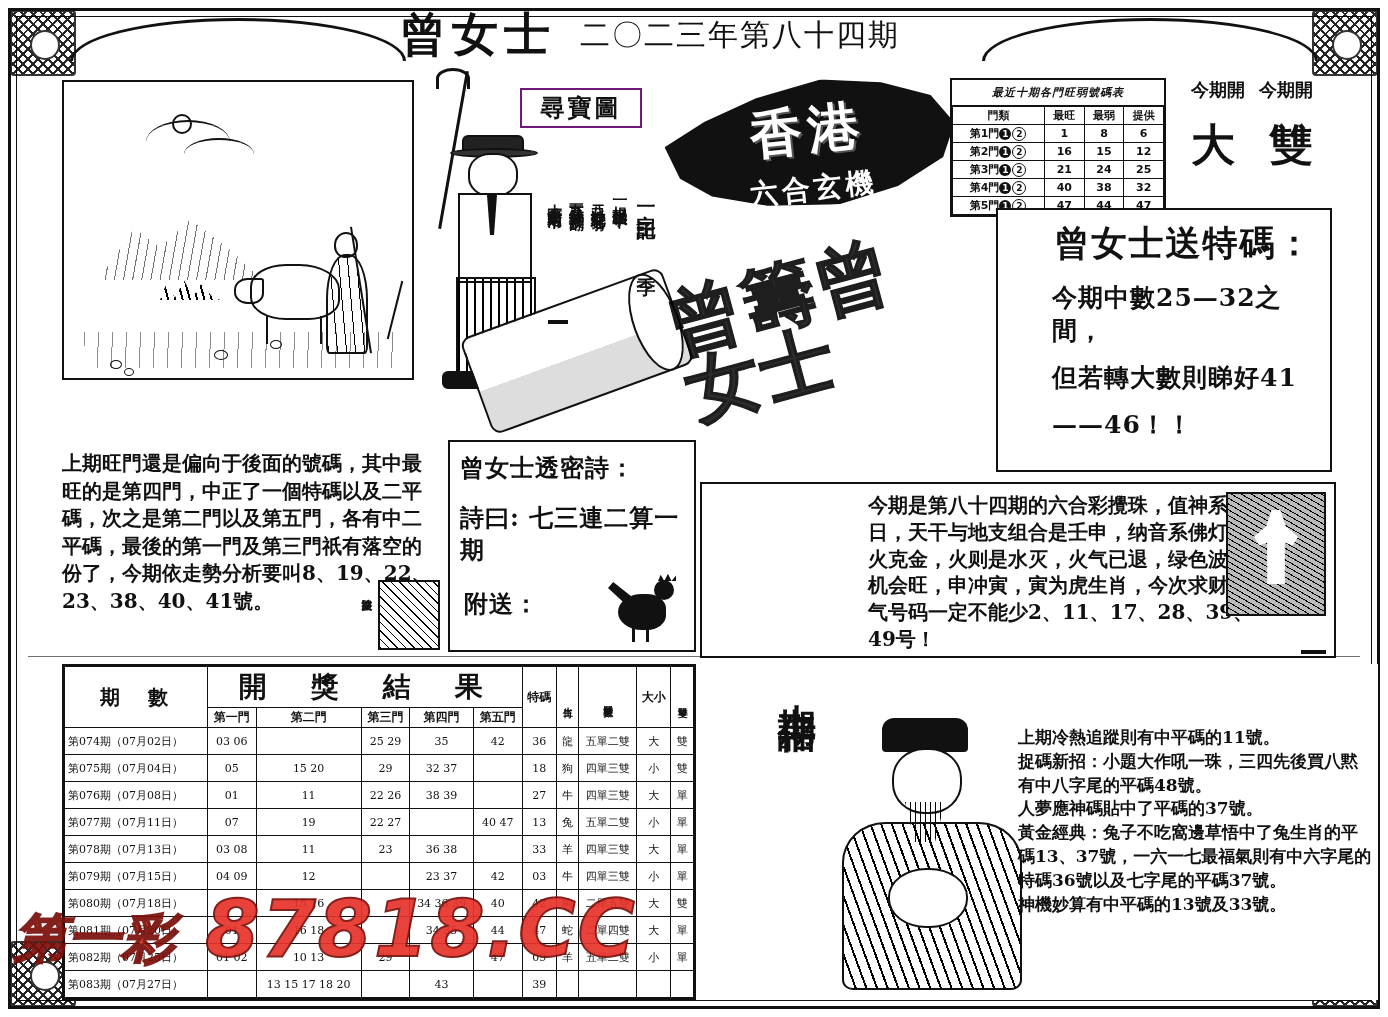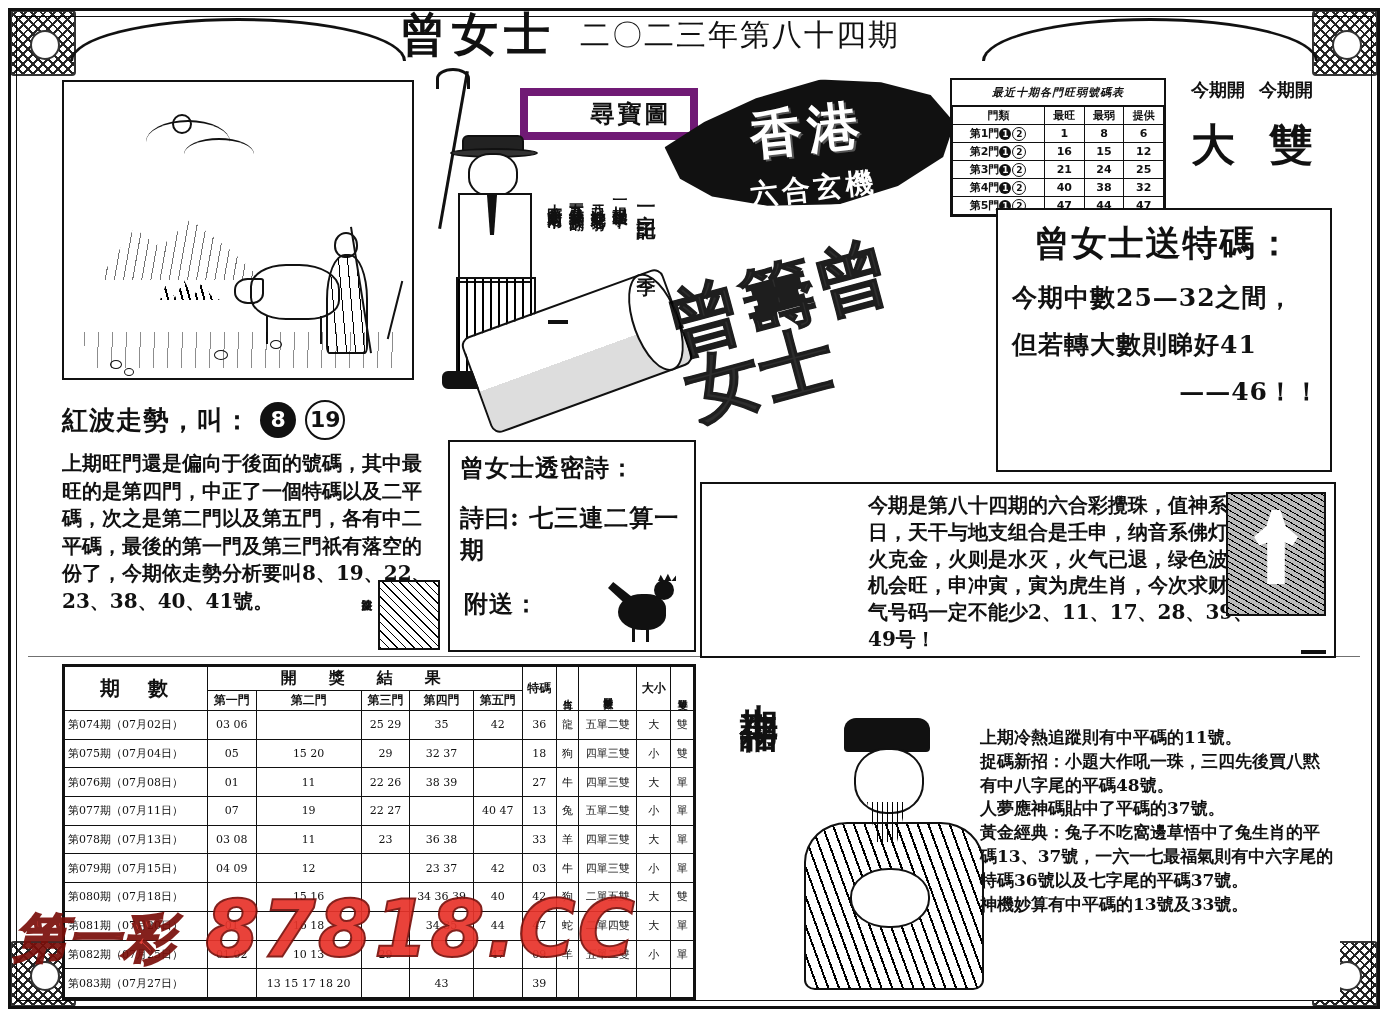--- a/index.html
+++ b/index.html
@@ -114,22 +114,22 @@
     position:absolute;left:20px;top:250px;width:310px;height:36px;
     background:repeating-linear-gradient(92deg,#000 0 1px,transparent 1px 14px);
     opacity:.45;
   }
   .pebble{position:absolute;border:1px solid #111;border-radius:50%;}
   .rod{position:absolute;left:330px;top:198px;width:2px;height:60px;background:#111;transform:rotate(14deg);}
 
   
   #treasure-tag{
     position:absolute;left:520px;top:88px;width:118px;height:36px;
-    border:8px solid #701a75;display:flex;align-items:center;justify-content:center;
-    font-family:Liberation Mono, monospace;font-weight:bold;font-size:24px;letter-spacing:3px;padding-left:44px;
+    border:2px solid #701a75;display:flex;align-items:center;justify-content:center;
+    font-family:Liberation Mono, monospace;font-weight:bold;font-size:24px;letter-spacing:3px;
   }
 
   
   #cartoon{position:absolute;left:440px;top:135px;width:130px;height:290px;}
   #cartoon .hat{position:absolute;left:22px;top:0;width:58px;height:14px;border:2px solid #111;border-radius:6px 6px 2px 2px;background:#222;}
   #cartoon .brim{position:absolute;left:10px;top:13px;width:84px;height:6px;border:2px solid #111;border-radius:50%;background:#333;}
   #cartoon .face{position:absolute;left:28px;top:18px;width:46px;height:40px;border:2px solid #111;border-radius:44%;background:#fff;}
   #cartoon .body{position:absolute;left:18px;top:58px;width:70px;height:86px;border:2px solid #111;background:#fff;}
   #cartoon .tie{position:absolute;left:47px;top:60px;width:10px;height:40px;background:#111;clip-path:polygon(0 0,100% 0,70% 100%,30% 100%);}
   #cartoon .legs{position:absolute;left:16px;top:142px;width:76px;height:96px;border:2px solid #111;background:repeating-linear-gradient(90deg,#000 0 2px,transparent 2px 8px);}
@@ -213,30 +213,30 @@
   }
   .ball-mini.hollow{background:#fff;color:#111;border:1px solid #111;}
 
   
   #today-open{left:1172px;top:78px;width:160px;height:120px;border:none;}
   #today-open .row1{display:flex;gap:14px;font-weight:bold;font-size:18px;justify-content:center;}
   #today-open .row2{display:flex;gap:34px;justify-content:center;margin-top:14px;
     font-family:"DejaVu Serif","Liberation Serif",serif;font-weight:bold;font-size:44px;}
 
   
-  #special-box{left:996px;top:208px;width:336px;height:264px;}
+  #special-box{left:996px;top:208px;width:336px;height:264px;padding-left:40px;}
   #special-box .hd{
     font-family:"DejaVu Serif","Liberation Serif",serif;
     font-weight:bold;font-size:35px;letter-spacing:2px;text-align:center;margin-top:10px;
   }
   #special-box .ln{
     font-family:"DejaVu Serif","Liberation Serif",serif;
     font-weight:bold;font-size:25px;letter-spacing:1px;margin:14px 10px 0 14px;
   }
-  #special-box .ln.c{text-align:right;}
+  #special-box .ln.c{text-align:left;}
 
   
   #red-line{left:62px;top:400px;width:372px;height:50px;border:none;}
   #red-line .t{
     display:inline-block;font-family:"DejaVu Serif","Liberation Serif",serif;
     font-weight:bold;font-size:26px;letter-spacing:1px;vertical-align:middle;
   }
   .ball-big{
     display:inline-block;width:36px;height:36px;line-height:36px;border-radius:50%;
     background:#111;color:#fff;text-align:center;font-weight:bold;font-size:22px;
@@ -304,27 +304,27 @@
     font-family:"DejaVu Serif","Liberation Serif",serif;font-weight:bold;font-size:16px;
     writing-mode:vertical-rl;text-orientation:upright;background:#111;color:#fff;padding:2px;
   }
 
   
   #results{left:62px;top:664px;width:634px;height:336px;}
   #results table{border-collapse:collapse;width:100%;height:100%;
     font-family:"DejaVu Serif","Liberation Serif",serif;font-size:11px;}
   #results th,#results td{border:1px solid #111;text-align:center;padding:1px 2px;}
   #results thead th{font-weight:bold;font-size:12px;}
-  #results thead tr:first-child th.big{font-size:16px;letter-spacing:8px;}
+  #results thead tr:first-child th.big{font-size:28px;letter-spacing:8px;}
   #results thead tr:first-child th.period{font-size:20px;letter-spacing:4px;}
   #results td.period{font-size:11px;white-space:nowrap;text-align:left;padding-left:3px;}
   #results .vh{writing-mode:vertical-rl;text-orientation:upright;font-size:10px;letter-spacing:1px;}
 
   
-  #lower-right{left:704px;top:664px;width:636px;height:336px;border:none;}
+  #lower-right{left:742px;top:664px;width:636px;height:336px;border:none;}
   #lr-title{
     position:absolute;left:6px;top:10px;width:74px;
     writing-mode:vertical-rl;text-orientation:upright;
     font-family:"DejaVu Serif","Liberation Serif",serif;font-weight:bold;font-size:38px;letter-spacing:4px;
   }
   #lr-figure{
     position:absolute;left:84px;top:54px;width:208px;height:268px;
   }
   #lr-figure .hat{position:absolute;left:56px;top:0;width:86px;height:34px;background:#111;border-radius:12px 12px 4px 4px;}
   #lr-figure .face{position:absolute;left:66px;top:30px;width:66px;height:62px;border:2px solid #111;border-radius:46%;background:#fff;}
@@ -488,25 +488,20 @@
     </div>
   </div>
 
   <div class="box" id="special-box">
     <div class="hd">曾女士送特碼：</div>
     <div class="ln">今期中數25—32之間，</div>
     <div class="ln">但若轉大數則睇好41</div>
     <div class="ln c">——46！！</div>
   </div>
 
-  <div class="box" id="red-line">
-    <span class="t">紅波走勢，叫：</span>
-    <span class="ball-big">8</span>
-    <span class="ball-big hollow">19</span>
-  </div>
 
   <div class="box" id="analysis">
     <p>上期旺門還是偏向于後面的號碼，其中最旺的是第四門，中正了一個特碼以及二平碼，次之是第二門以及第五門，各有中二平碼，最後的第一門及第三門祇有落空的份了，今期依走勢分析要叫8、19、22、23、38、40、41號。</p>
   </div>
   <div id="stamp1">
     <span class="lbl">捉波路</span>
   </div>
 
   <div class="box" id="poem-box">
     <div class="t1">曾女士透密詩：</div>

